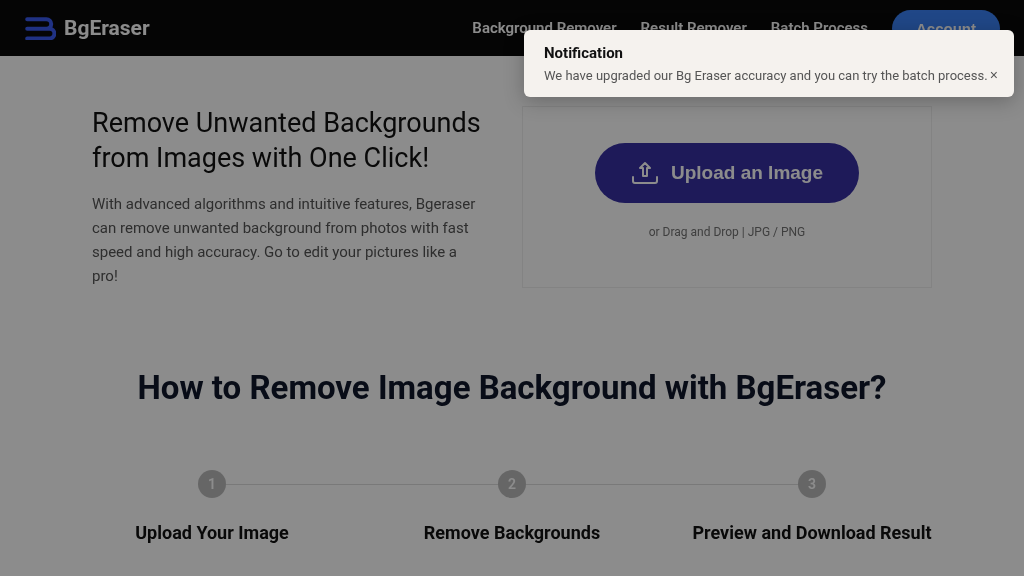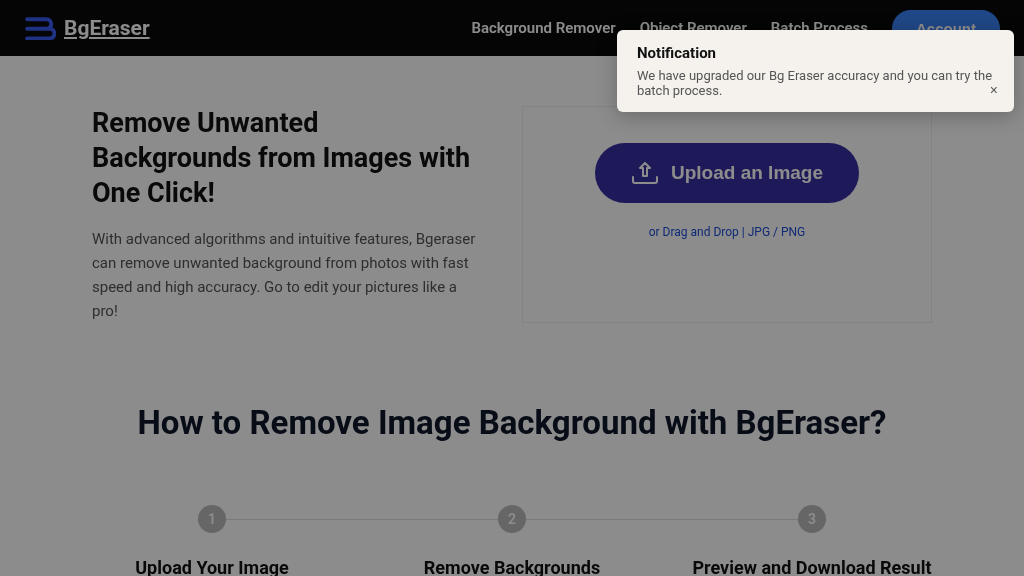--- a/index.html
+++ b/index.html
@@ -1,63 +1,63 @@
 <!DOCTYPE html>
 <html><head>
   <meta charset="utf-8">
   <style>
     * { margin: 0; padding: 0; box-sizing: border-box; }
     body { font-family: -apple-system, BlinkMacSystemFont, 'Segoe UI', Roboto, sans-serif; width: 1024px; height: 576px; overflow: hidden; position: relative; background: #fff; }
     
     .header { background: #0a0a0a; height: 56px; display: flex; align-items: center; padding: 0 24px; justify-content: space-between; }
     .logo { display: flex; align-items: center; gap: 8px; }
     .logo-icon { width: 32px; height: 24px; }
-    .logo-text { color: #fff; font-size: 21px; font-weight: 700; text-decoration: underline; }
+    .logo-text { color: #fff; font-size: 21px; font-weight: 700; }
     .nav { display: flex; gap: 24px; align-items: center; }
     .nav-item { color: #fff; font-size: 15px; font-weight: 600; text-decoration: none; }
     .account-btn { background: #3b82f6; color: #fff; border: none; border-radius: 24px; padding: 10px 24px; font-size: 15px; font-weight: 600; }
     
     .main-section { padding: 50px 92px 0; display: flex; gap: 40px; background: #fff; }
     .left-col { flex: 1; max-width: 420px; }
-    .heading { font-size: 27px; font-weight: 700; color: #111; line-height: 1.3; margin-bottom: 16px; }
+    .heading { font-size: 27px; font-weight: 400; color: #111; line-height: 1.3; margin-bottom: 16px; }
     .subtext { font-size: 15px; color: #555; line-height: 1.6; }
     
     .upload-card { flex: 1; max-width: 410px; background: #fff; border: 1px solid #eee; padding: 36px 20px 24px; text-align: center; }
     .upload-btn { background: #3730a3; color: #fff; border: none; border-radius: 32px; padding: 18px 36px; font-size: 19px; font-weight: 600; display: inline-flex; align-items: center; gap: 12px; cursor: pointer; }
     .upload-icon { width: 28px; height: 24px; }
-    .drag-text { margin-top: 22px; font-size: 12px; color: #1d4ed8; }
+    .drag-text { margin-top: 22px; font-size: 12px; color: #737373; }
     
     .howto-section { padding: 80px 40px 0; text-align: center; background: #fff; }
     .howto-heading { font-size: 33px; font-weight: 700; color: #0f172a; margin-bottom: 63px; }
     .steps { display: flex; justify-content: space-between; position: relative; max-width: 900px; margin: 0 auto; }
     .step-line { position: absolute; top: 14px; left: 16%; right: 16%; height: 1px; background: #ddd; z-index: 0; }
     .step { flex: 1; text-align: center; position: relative; z-index: 1; }
     .step-num { width: 28px; height: 28px; border-radius: 50%; background: #bbb; color: #fff; font-size: 14px; font-weight: 600; display: inline-flex; align-items: center; justify-content: center; margin-bottom: 24px; }
     .step-title { font-size: 18px; font-weight: 700; color: #111; text-align: center; }
     
-    .notification { position: absolute; top: 30px; right: 10px; width: 397px; background: #f5f2ee; border-radius: 6px; padding: 14px 20px; box-shadow: 0 4px 20px rgba(0,0,0,0.25); z-index: 100; }
+    .notification { position: absolute; top: 30px; right: 10px; width: 490px; background: #f5f2ee; border-radius: 6px; padding: 14px 20px; box-shadow: 0 4px 20px rgba(0,0,0,0.25); z-index: 100; }
     .notif-title { font-size: 15px; font-weight: 700; color: #111; margin-bottom: 6px; }
     .notif-body { font-size: 13px; color: #555; }
     .notif-close { position: absolute; right: 16px; bottom: 14px; font-size: 14px; color: #555; cursor: pointer; background: none; border: none; }
     
     .overlay { position: absolute; inset: 0; background: rgba(0,0,0,0.45); z-index: 50; pointer-events: none; }
   </style>
 </head>
 <body>
 
 <div class="header">
   <div class="logo">
     <svg class="logo-icon" viewBox="0 0 40 30">
         <path d="M4 4 h24 a6 6 0 0 1 0 12 h-24 M4 16 h28 a6 6 0 0 1 0 12 h-28" stroke="#3b5bf0" stroke-width="5" fill="none" stroke-linecap="round"></path>
       </svg>
     <span class="logo-text">BgEraser</span>
   </div>
   <div class="nav">
     <a class="nav-item">Background Remover</a>
-    <a class="nav-item">Object Remover</a>
+    <a class="nav-item">Result Remover</a>
     <a class="nav-item">Batch Process</a>
     <button class="account-btn">Account</button>
   </div>
 </div>
 
 <div class="main-section">
   <div class="left-col">
     <h1 class="heading">Remove Unwanted Backgrounds from Images with One Click!</h1>
     <p class="subtext">With advanced algorithms and intuitive features, Bgeraser can remove unwanted background from photos with fast speed and high accuracy. Go to edit your pictures like a pro!</p>
   </div>

